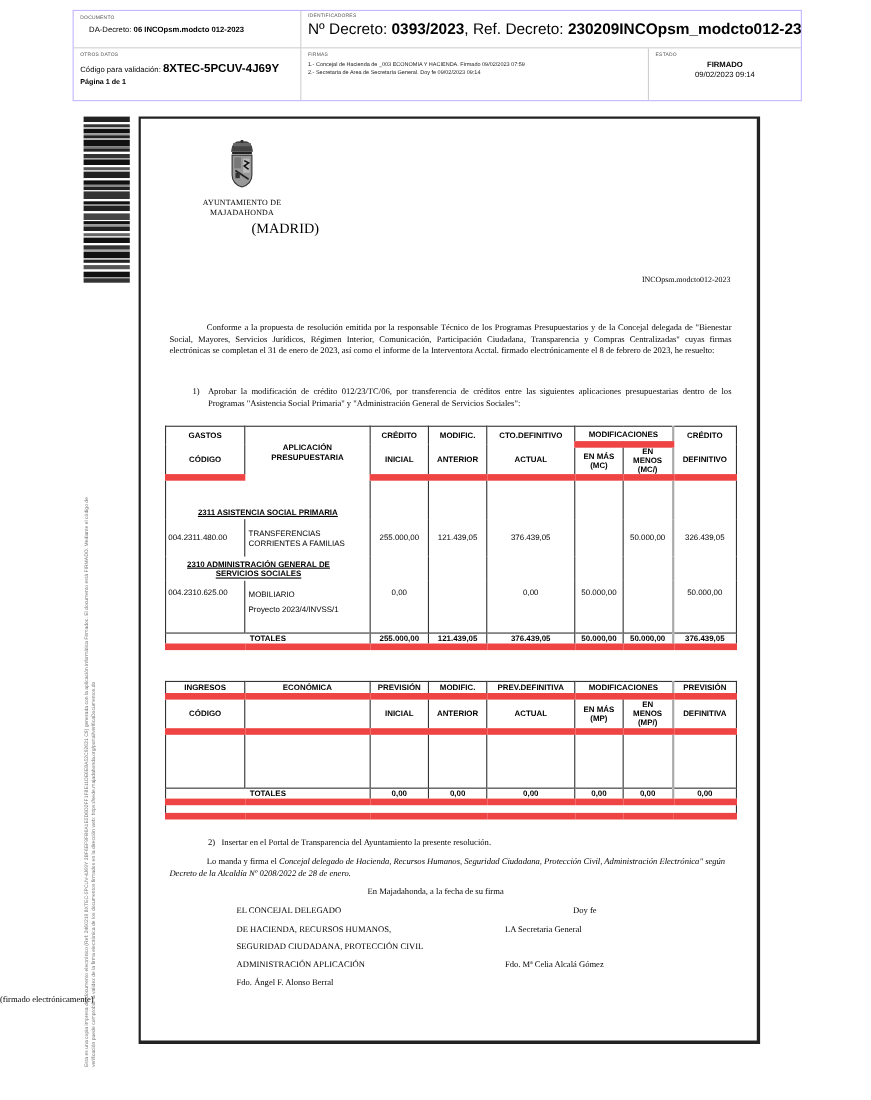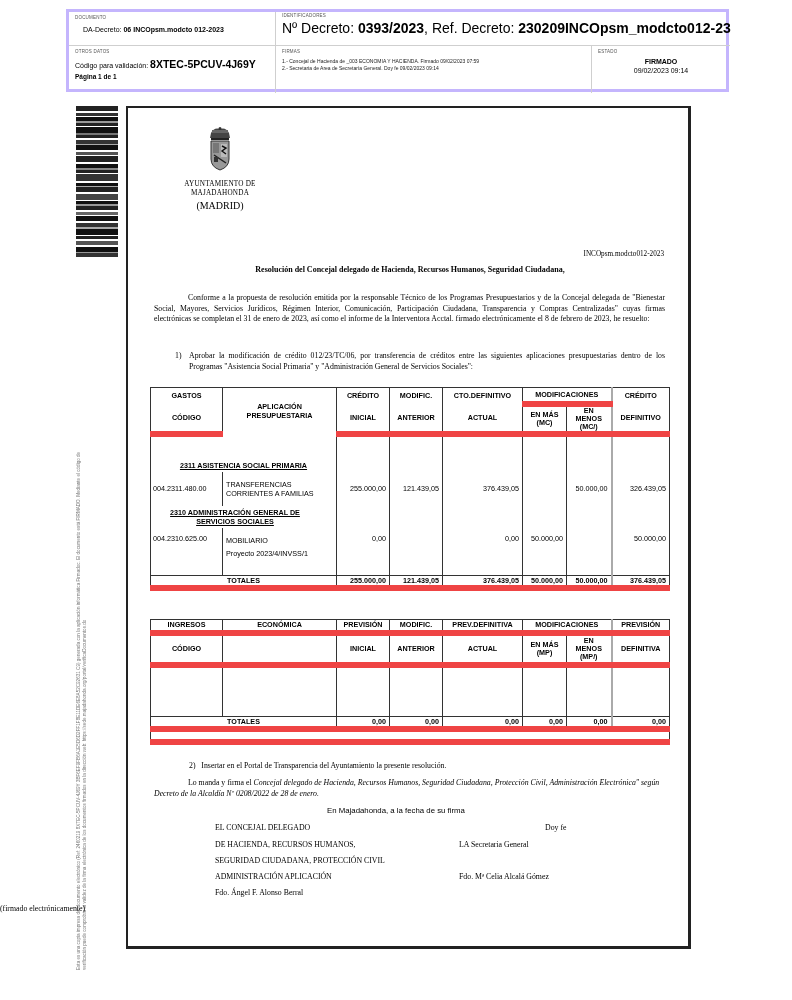--- a/index.html
+++ b/index.html
@@ -1,20 +1,20 @@
 <!DOCTYPE html>
 <html><head>
 <meta charset="utf-8">
 <style>
   * { box-sizing: border-box; margin: 0; padding: 0; }
   html, body { width: 792px; height: 1000px; background: #ffffff; overflow: hidden; }
   body { position: relative; font-family: "Liberation Sans", sans-serif; color: #000; }
 
   
-  .meta-grid { position: absolute; left: 66px; top: 9px; width: 663px; height: 83px; border: 3px solid #c4b5fd; }
+  .meta-grid { position: absolute; left: 66px; top: 9px; width: 663px; height: 83px; border: 1px solid #c4b5fd; }
   .meta-cell { position: absolute; border-color: #cfcfcf; border-style: solid; border-width: 0; }
   .meta-label { position: absolute; left: 6px; top: 3px; font-size: 4.5px; color: #555; letter-spacing: 0.2px; }
   .cell-doc { left: 0; top: 0; width: 207px; height: 34px; border-right-width: 1px; border-bottom-width: 1px; }
   .cell-ids { left: 207px; top: 0; width: 454px; height: 34px; border-bottom-width: 1px; }
   .cell-otros { left: 0; top: 34px; width: 207px; height: 47px; border-right-width: 1px; }
   .cell-firmas { left: 207px; top: 34px; width: 316px; height: 47px; border-right-width: 1px; }
   .cell-estado { left: 523px; top: 34px; width: 138px; height: 47px; }
   .doc-value { position: absolute; left: 14px; top: 14px; font-size: 7px; white-space: nowrap; }
   .doc-value b { font-weight: bold; }
   .ids-value { position: absolute; left: 6px; top: 8px; font-size: 14px; white-space: nowrap; }
@@ -29,48 +29,48 @@
   
   .barcode { position: absolute; left: 76px; top: 106px; width: 42px; height: 174px; }
   .barcode div { width: 100%; }
   .side-text { position: absolute; left: 76px; top: 970px; width: 670px; transform-origin: 0 0; transform: rotate(-90deg); font-size: 4.6px; color: #777; line-height: 6px; white-space: nowrap; }
 
   
   .page-frame { position: absolute; left: 126px; top: 106px; width: 565px; height: 843px; border: 2px solid #222; border-right-width: 3px; border-bottom-width: 3px; }
 
   .crest { position: absolute; left: 206px; top: 127px; width: 28px; height: 44px; }
   .org-name { position: absolute; left: 150px; top: 180px; width: 140px; text-align: center; font-family: "Liberation Serif", serif; font-size: 7.2px; line-height: 9px; letter-spacing: 0.2px; }
-  .org-region { position: absolute; left: 150px; top: 200px; width: 140px; text-align: center; font-family: "Liberation Serif", serif; font-size: 10px; }
+  .org-region { position: absolute; left: 150px; top: 200px; width: 140px; text-align: right; font-family: "Liberation Serif", serif; font-size: 13px; }
   .ref-code { position: absolute; right: 128px; top: 250px; font-family: "Liberation Serif", serif; font-size: 7.2px; }
   .title { position: absolute; left: 160px; top: 265px; width: 500px; text-align: center; font-family: "Liberation Serif", serif; font-weight: bold; font-size: 8px; line-height: 10.5px; }
   .intro { position: absolute; left: 154px; top: 293px; width: 511px; font-family: "Liberation Serif", serif; font-size: 7.8px; line-height: 10.6px; text-align: justify; text-indent: 34px; }
 
   .item1 { position: absolute; left: 189px; top: 351px; width: 476px; font-family: "Liberation Serif", serif; font-size: 7.8px; line-height: 10.5px; text-align: justify; }
   .item-num { position: absolute; left: -14px; top: 0; }
 
   
   table.budget { position: absolute; left: 150px; width: 519px; border-collapse: collapse; font-size: 7.2px; table-layout: fixed; }
   table.budget td { border-left: 1px solid #333; border-right: 1px solid #333; vertical-align: middle; padding: 0 3px; }
   table.budget .hdr td { font-weight: bold; text-align: center; }
   .bt { border-top: 1px solid #333; }
   .bb { border-bottom: 6px solid #ef4444; }
-  .num { text-align: right; }
+  .num { text-align: center; }
   .ctr { text-align: center; }
   .bold { font-weight: bold; }
   .u { text-decoration: underline; font-weight: bold; }
   .thick-l { border-left: 2px solid #aaa !important; }
 
   .gastos-table { top: 387px; }
   .ingresos-table { top: 619px; }
 
   
   .item2 { position: absolute; left: 189px; top: 761px; font-family: "Liberation Serif", serif; font-size: 7.8px; }
   .manda { position: absolute; left: 154px; top: 778px; width: 511px; font-family: "Liberation Serif", serif; font-size: 7.8px; line-height: 10.6px; text-indent: 34px; }
   .manda i { font-style: italic; }
-  .lugar { position: absolute; left: 0; width: 792px; top: 806px; text-align: center; font-family: Liberation Sans, sans-serif; font-size: 7.8px; }
+  .lugar { position: absolute; left: 0; width: 792px; top: 806px; text-align: center; font-family: Liberation Serif, serif; font-size: 7.8px; }
   .sig { position: absolute; font-family: "Liberation Serif", serif; font-size: 7.8px; white-space: nowrap; }
   .firmado-el { position: absolute; left: 0; width: 792px; top: 904px; text-align: left; font-family: "Liberation Serif", serif; font-size: 7.8px; }
 </style>
 </head>
 <body>
 
 <div class="meta-grid">
   <div class="meta-cell cell-doc">
     <span class="meta-label">DOCUMENTO</span>
     <div class="doc-value">
@@ -176,21 +176,20 @@
   <rect x="8" y="30" width="4" height="5" fill="#333"></rect>
 </svg>
 <div class="org-name">
   <div>AYUNTAMIENTO DE</div>
   <div>MAJADAHONDA</div>
 </div>
 <div class="org-region">(MADRID)</div>
 
 <div class="ref-code">INCOpsm.modcto012-2023</div>
 <div class="title">
-  <div>Resolución del Concejal delegado de Hacienda, Recursos Humanos, Seguridad Ciudadana,</div>
 </div>
 <p class="intro">Conforme a la propuesta de resolución emitida por la responsable Técnico de los Programas Presupuestarios y de la Concejal delegada de "Bienestar Social, Mayores, Servicios Jurídicos, Régimen Interior, Comunicación, Participación Ciudadana, Transparencia y Compras Centralizadas" cuyas firmas electrónicas se completan el 31 de enero de 2023, así como el informe de la Interventora Acctal. firmado electrónicamente el 8 de febrero de 2023, he resuelto:</p>
 
 <div class="item1">
   <span class="item-num">1)</span>
   <p>Aprobar la modificación de crédito 012/23/TC/06, por transferencia de créditos entre las siguientes aplicaciones presupuestarias dentro de los Programas "Asistencia Social Primaria" y "Administración General de Servicios Sociales":</p>
 </div>
 
 <table class="budget gastos-table">
   <colgroup>
@@ -337,17 +336,17 @@
 <p class="manda">
   <span>Lo manda y firma el </span><i>Concejal delegado de Hacienda, Recursos Humanos, Seguridad Ciudadana, Protección Civil, Administración Electrónica" según Decreto de la Alcaldía Nº 0208/2022 de 28 de enero.</i>
 </p>
 <div class="lugar">En Majadahonda, a la fecha de su firma</div>
 
 <div class="sig" style="left:215px;top:823px;">EL CONCEJAL DELEGADO</div>
 <div class="sig" style="left:215px;top:840px;">DE HACIENDA, RECURSOS HUMANOS,</div>
 <div class="sig" style="left:215px;top:856px;">SEGURIDAD CIUDADANA, PROTECCIÓN CIVIL</div>
 <div class="sig" style="left:215px;top:872px;">ADMINISTRACIÓN APLICACIÓN</div>
 <div class="sig" style="left:215px;top:888px;text-align:center;">Fdo. Ángel F. Alonso Berral</div>
-<div class="sig" style="left:518px;top:823px;padding-left:27px;">Doy fe</div>
+<div class="sig" style="left:494px;top:823px;padding-left:27px;">Doy fe</div>
 <div class="sig" style="left:459px;top:840px;">LA Secretaria General</div>
 <div class="sig" style="left:459px;top:872px;">Fdo. Mª Celia Alcalá Gómez</div>
 
 <div class="firmado-el">(firmado electrónicamente)</div>
 
 </body></html>

